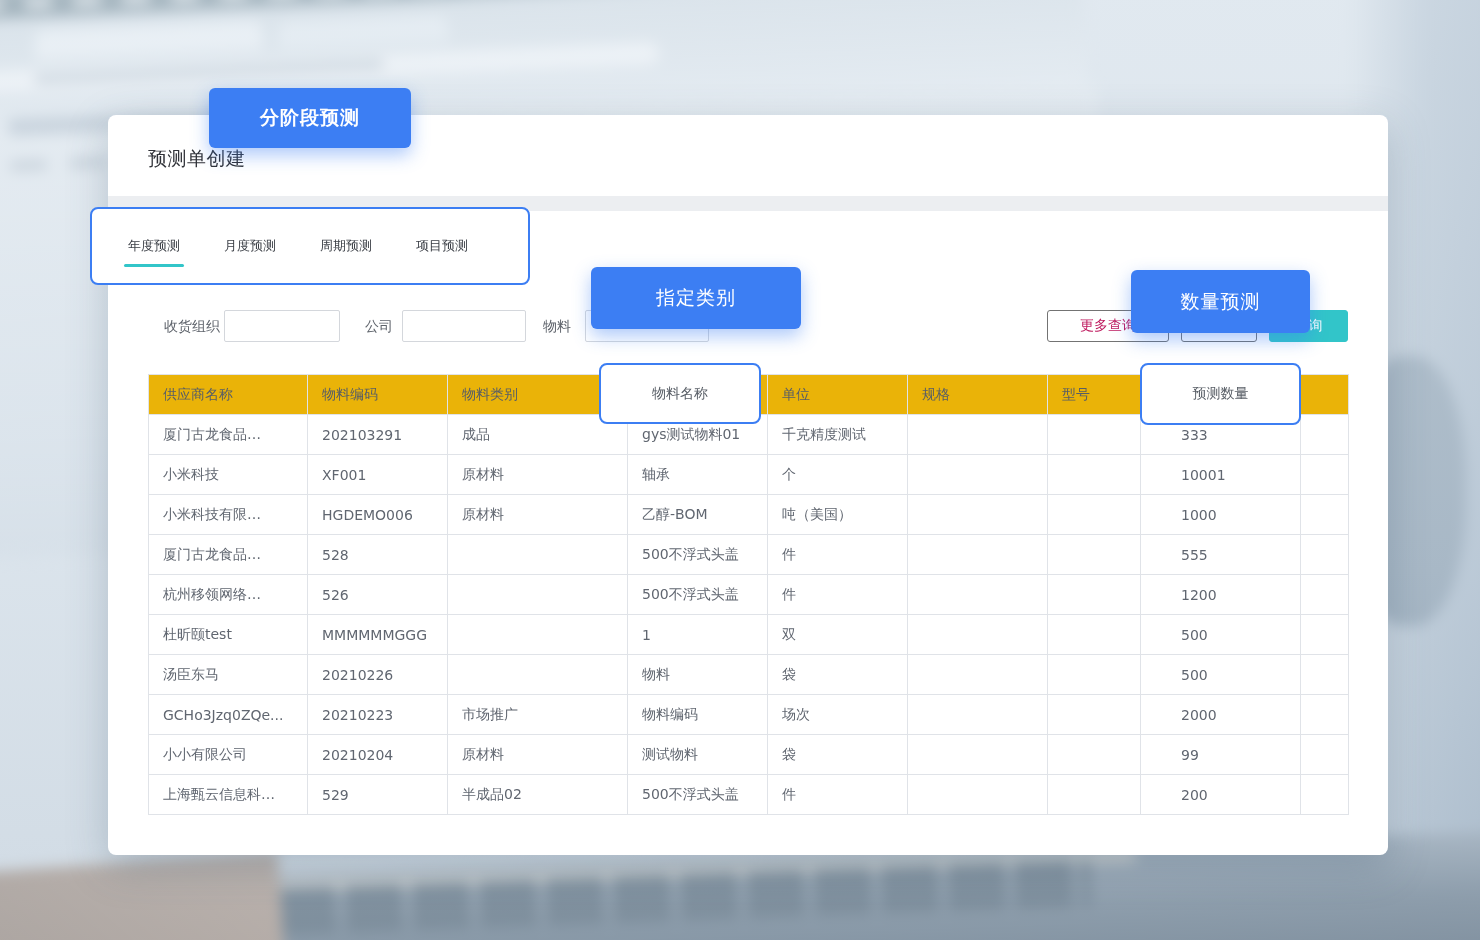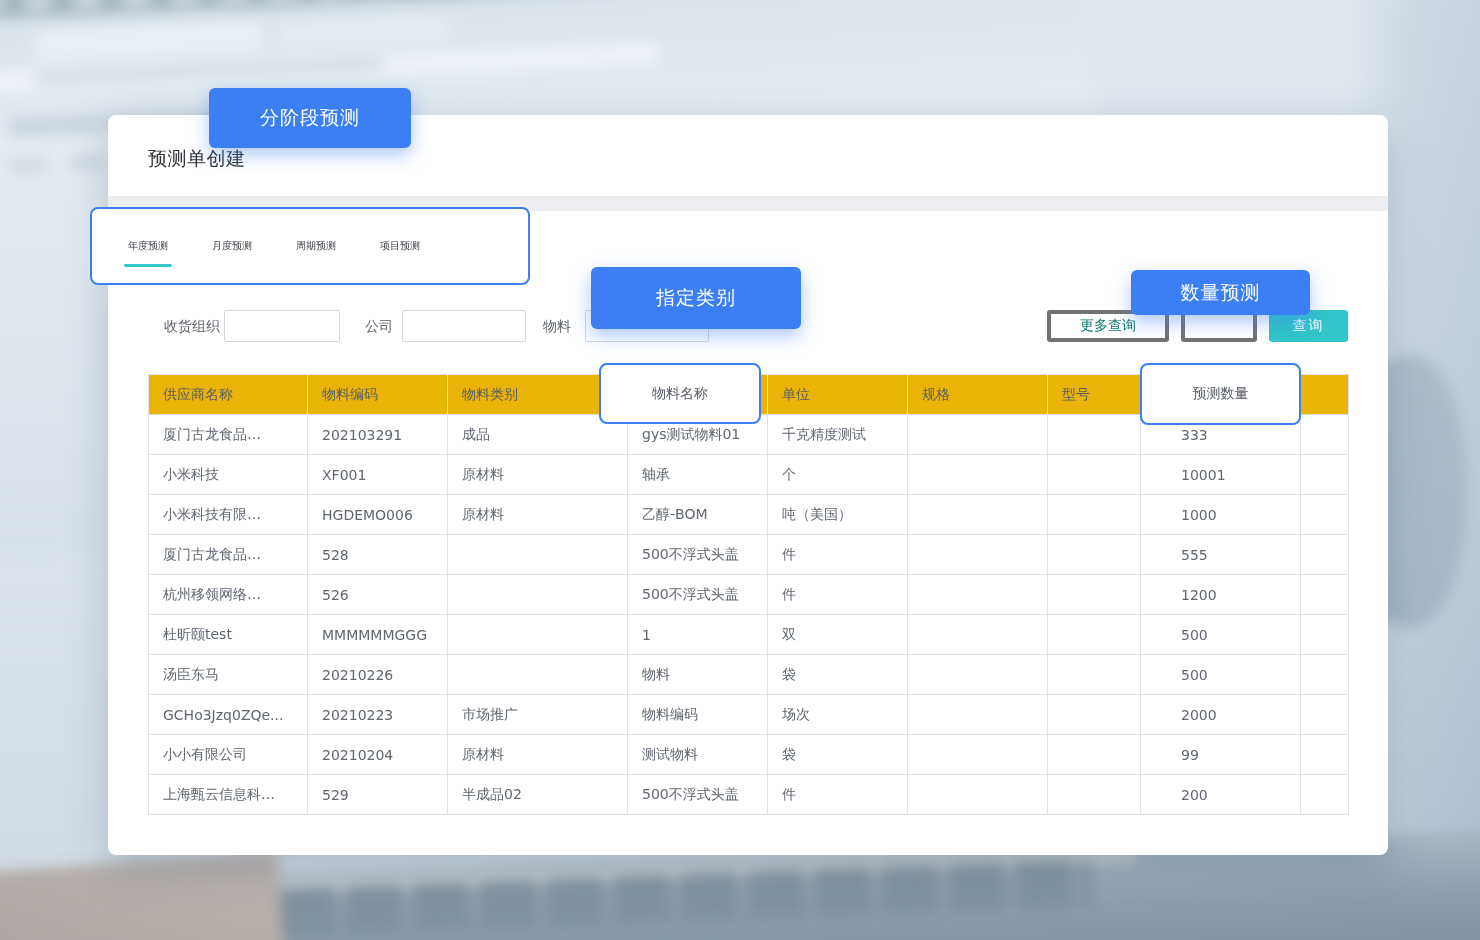--- a/index.html
+++ b/index.html
@@ -40,53 +40,53 @@
 
   
   .card{position:absolute;left:108px;top:115px;width:1280px;height:740px;background:#ffffff;
     border-radius:8px;box-shadow:0 12px 42px rgba(66,88,110,.28);}
   .page-title{position:absolute;left:40px;top:31px;font-size:19px;font-weight:500;color:#303238;letter-spacing:.5px;}
   .section-band{position:absolute;left:0;top:81px;width:100%;height:15px;background:#eceef1;}
 
   
   .tabs-box{position:absolute;left:90px;top:207px;width:440px;height:78px;background:#ffffff;
     border:2px solid #3c7ef3;border-radius:8px;z-index:4;display:flex;align-items:center;padding-left:36px;gap:44px;box-sizing:border-box;}
-  .tab{position:relative;font-size:10px;color:#3a3e45;cursor:pointer;line-height:20px;}
+  .tab{position:relative;font-size:13px;color:#3a3e45;cursor:pointer;line-height:20px;}
   .tab.active::after{content:"";position:absolute;left:-4px;right:-4px;bottom:-11px;height:3px;background:#32c5c9;border-radius:2px;}
 
   
   .filter-label{position:absolute;top:318px;font-size:14px;color:#5f646c;z-index:2;}
   .filter-input{position:absolute;top:310px;height:32px;border:1px solid #d4d7dc;border-radius:2px;
     background:rgba(255,255,255,.75);box-sizing:border-box;z-index:2;padding:0 8px;font-size:13px;color:#444;outline:none;}
   .btn{position:absolute;top:310px;height:32px;border-radius:3px;font-size:14px;display:flex;align-items:center;
     justify-content:center;box-sizing:border-box;cursor:pointer;z-index:2;}
-  .btn-plain{background:rgba(255,255,255,.85);border:4px solid #737373;color:#0f766e;}
+  .btn-plain{background:rgba(255,255,255,.85);border:1px solid #737373;color:#be185d;}
   .btn-teal{background:#32c5c9;border:1px solid #32c5c9;color:#ffffff;letter-spacing:2px;}
 
   
   .grid{position:absolute;left:148px;top:374px;z-index:1;}
   table.fc{border-collapse:collapse;table-layout:fixed;width:1200px;background:#fff;}
   table.fc th,table.fc td{border:1px solid #e0e3e8;height:39px;padding:0 0 0 14px;text-align:left;
     font-weight:400;font-size:14px;overflow:hidden;white-space:nowrap;}
   table.fc th{background:#eab308;color:#585e66;}
   table.fc td{color:#606670;background:rgba(255,255,255,.92);}
   table.fc th.colq,table.fc td.col7{padding-left:40px;}
 
   
   .hl-box{position:absolute;background:#ffffff;border:2px solid #3c7ef3;border-radius:8px;z-index:5;
     display:flex;align-items:center;justify-content:center;font-size:14px;color:#585e66;box-sizing:border-box;}
   .hl-material{left:599px;top:363px;width:162px;height:61px;}
   .hl-qty{left:1140px;top:363px;width:161px;height:62px;}
 
   
   .badge{position:absolute;background:#3c7ef3;color:#ffffff;border-radius:6px;display:flex;align-items:center;
     justify-content:center;font-size:19px;letter-spacing:1px;z-index:10;box-shadow:0 7px 18px rgba(60,126,243,.42);}
-  .badge-staged{left:209px;top:88px;width:202px;height:60px;}
+  .badge-staged{left:209px;top:88px;width:202px;height:60px;font-weight:bold;}
   .badge-category{left:591px;top:267px;width:210px;height:62px;}
-  .badge-qty{left:1131px;top:270px;width:179px;height:45px;}
+  .badge-qty{left:1131px;top:270px;width:179px;height:63px;}
 </style>
 </head>
 <body>
 
 <div class="stage">
 
   <div class="bg">
     <div class="bg-blur">
       <div class="bg-rot">
         <div class="bg-chrome"></div>

